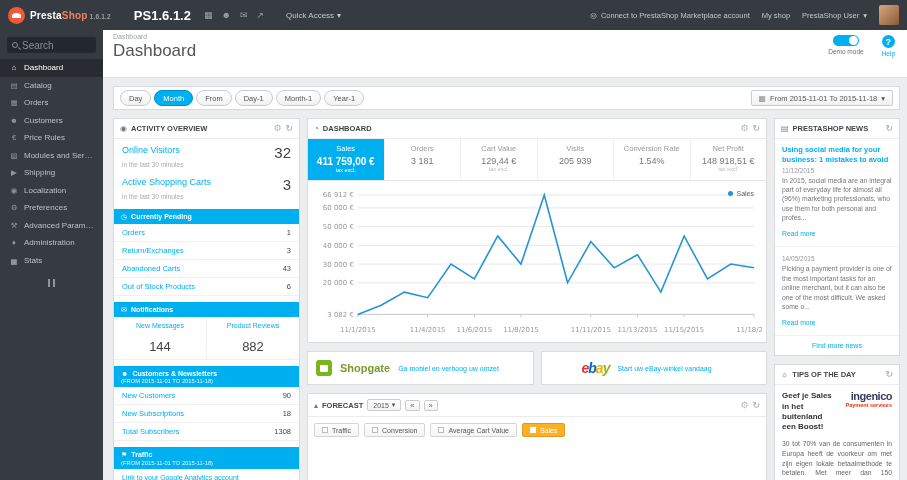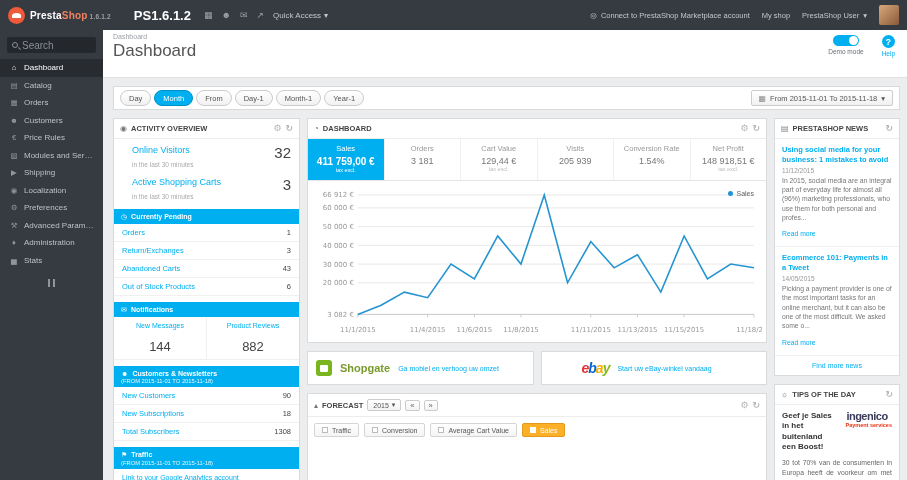--- a/index.html
+++ b/index.html
@@ -11,21 +11,21 @@
   .topbar { position:absolute; top:0; left:0; right:0; height:30px; background:#363a41; display:flex; align-items:center; padding:0 8px; gap:9px; z-index:30; }
   .logo { display:flex; align-items:center; gap:5px; cursor:pointer; }
   .logo-circle { width:17px; height:17px; border-radius:50%; background:#ee5a3a; position:relative; flex:none; }
   .logo-circle::after { content:""; position:absolute; left:4px; top:6px; width:9px; height:5px; border-radius:50% 50% 10% 10%; background:#fff; }
   .logo-name { color:#fff; font-size:10px; font-weight:bold; letter-spacing:.2px; }
   .logo-name .shop { color:#f0825f; }
   .logo-ver { color:#9aa0a6; font-size:6.5px; margin-left:2px; }
   .shop-tag { color:#fff; font-weight:bold; font-size:13px; margin-left:14px; cursor:pointer; }
   .tb-icons { display:flex; gap:9px; margin-left:4px; }
   .tb-icon { color:#9aa0a6; font-size:9px; cursor:pointer; }
-  .quick-access { color:#c2c7cc; font-size:8px; display:flex; gap:3px; align-items:center; cursor:pointer; }
+  .quick-access { color:#c2c7cc; font-size:8px; display:flex; gap:3px; align-items:center; cursor:pointer;margin-left:13px; }
   .tb-right { margin-left:auto; display:flex; align-items:center; gap:12px; font-size:7.5px; color:#c2c7cc; }
   .tb-link { display:flex; align-items:center; gap:4px; cursor:pointer; white-space:nowrap; }
   .avatar { width:20px; height:20px; border-radius:2px; background:linear-gradient(135deg,#d8a87c,#8a5a3a); flex:none; cursor:pointer; }
 
   
   .sidebar { position:absolute; top:30px; left:0; bottom:0; width:103px; background:#363a41; z-index:20; }
   .side-search { margin:7px 7px 6px; height:16px; background:#24272b; border-radius:2px; display:flex; align-items:center; padding:0 5px; gap:4px; }
   .mag { width:6px; height:6px; border:1px solid #8a9097; border-radius:50%; position:relative; flex:none; }
   .mag::after { content:""; position:absolute; left:5px; top:5px; width:3px; height:1px; background:#8a9097; transform:rotate(45deg); }
   .side-search input { background:transparent; border:none; outline:none; color:#c2c7cc; font-size:10px; width:100%; font-family:inherit; }
@@ -65,21 +65,21 @@
   .col-mid { flex:1; min-width:0; }
   .col-right { width:126px; flex:none; }
 
   .panel { background:#fff; border:1px solid #d8dadb; margin-bottom:8px; }
   .panel-head { display:flex; align-items:center; gap:4px; padding:5px 6px; font-size:7.5px; font-weight:bold; color:#444; border-bottom:1px solid #ececec; }
   .panel-head .sp { flex:1; }
   .h-ico { color:#777; font-size:8px; }
   .h-act { color:#b3b6b9; font-size:9px; cursor:pointer; line-height:1; }
 
   
-  .metric { padding:6px 8px 3px;margin-left:10px; }
+  .metric { padding:6px 8px 3px; }
   .metric-row { display:flex; justify-content:space-between; align-items:flex-start; }
   .metric-label { color:#00aff0; font-size:9px; cursor:pointer; }
   .metric-value { font-size:15px; font-weight:300; color:#444; line-height:1; }
   .metric-sub { font-size:6.5px; color:#aaa; margin-top:1px; }
   .sec-head { background:#00aff0; color:#fff; font-size:7px; font-weight:bold; padding:3.5px 7px; display:flex; gap:4px; align-items:center; margin-top:6px; }
   .sec-head .sub { font-weight:normal; font-size:5.8px; opacity:.9; }
   .sec-head.two-line { flex-direction:column; align-items:flex-start; gap:1px; }
   .sec-head .t { display:flex; gap:4px; align-items:center; }
   .sec-row { display:flex; justify-content:space-between; align-items:center; padding:4px 8px; border-bottom:1px solid #f0f0f0; font-size:7.5px; cursor:pointer; }
   .sec-row .lbl { color:#00aff0; }
@@ -130,21 +130,21 @@
   .news-item { padding:6px 7px; border-bottom:1px solid #f0f0f0; }
   .news-title { color:#00aff0; font-size:7.5px; font-weight:bold; line-height:1.3; cursor:pointer; }
   .news-date { font-size:6.5px; color:#999; margin:2px 0; }
   .news-excerpt { font-size:6.8px; color:#777; line-height:1.38; }
   .read-more { color:#00aff0; font-size:6.8px; margin-top:2px; display:inline-block; cursor:pointer; }
   .find-more { text-align:center; padding:6px; font-size:7px; color:#00aff0; cursor:pointer; }
   .tips-body { padding:6px 7px; }
   .tips-top { display:flex; gap:6px; align-items:flex-start; }
   .tips-heading { font-size:8px; font-weight:bold; color:#333; width:54px; line-height:1.3; flex:none; }
   .ingenico { flex:1; text-align:right; }
-  .ingenico-main { font-size:11px; font-weight:bold; color:#3b3b5c; letter-spacing:-.5px; line-height:1;text-align:center; }
+  .ingenico-main { font-size:11px; font-weight:bold; color:#3b3b5c; letter-spacing:-.5px; line-height:1; }
   .ingenico-sub { font-size:5.5px; color:#e63312; font-weight:bold; }
   .tips-text { font-size:6.8px; color:#666; margin-top:6px; line-height:1.45; text-align:justify; }
 </style>
 </head>
 <body>
 
 <div class="app">
 
   <header class="topbar">
     <span class="logo">
@@ -498,21 +498,20 @@
               <span class="sp"></span>
               <span class="h-act">↻</span>
             </div>
             <div class="news-item">
               <div class="news-title">Using social media for your business: 1 mistakes to avoid</div>
               <div class="news-date">11/12/2015</div>
               <div class="news-excerpt">In 2015, social media are an integral part of everyday life for almost all (96%) marketing professionals, who use them for both personal and profes...</div>
               <span class="read-more">Read more</span>
             </div>
             <div class="news-item">
-              <div class="news-title">Ecommerce 101: Payments in a Tweet</div>
               <div class="news-date">14/05/2015</div>
               <div class="news-excerpt">Picking a payment provider is one of the most important tasks for an online merchant, but it can also be one of the most difficult. We asked some o...</div>
               <span class="read-more">Read more</span>
             </div>
             <div class="find-more">Find more news</div>
           </div>
 
           <div class="panel">
             <div class="panel-head">
               <span class="h-ico">☼</span>

